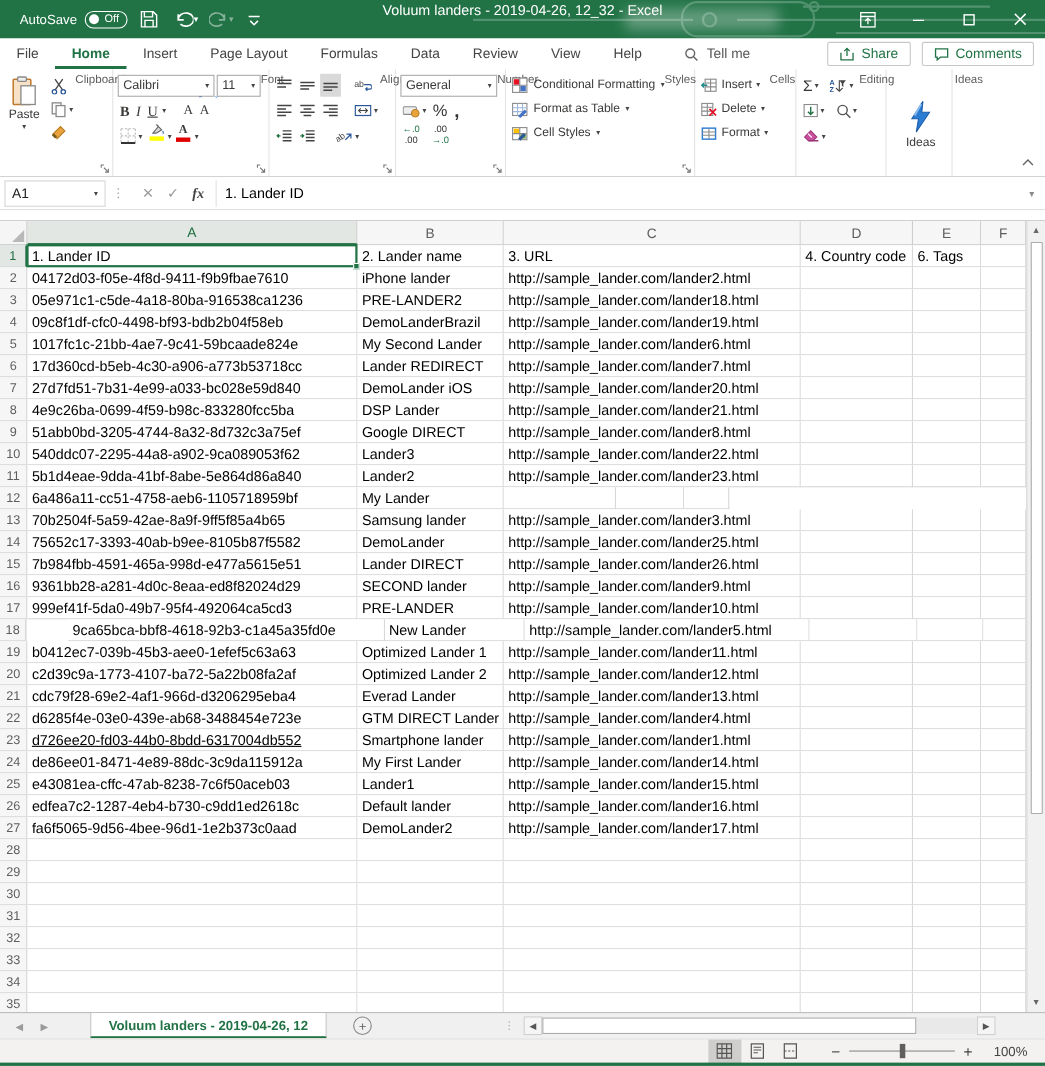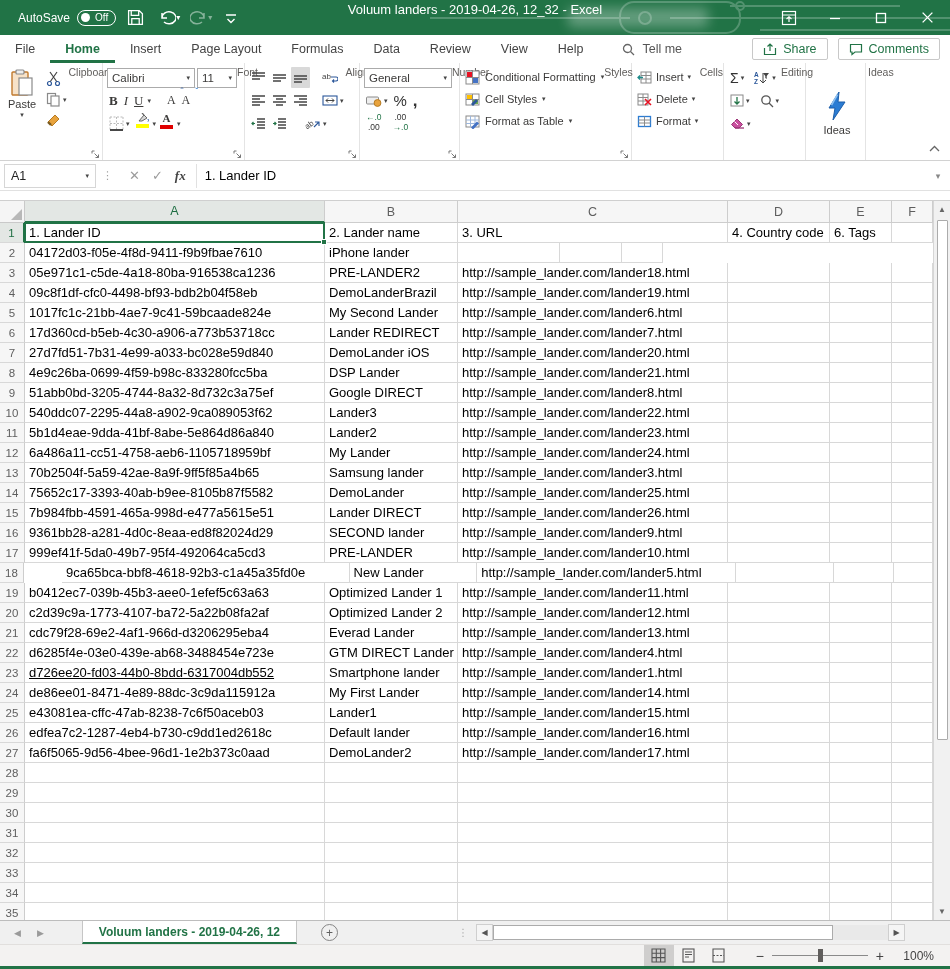--- a/index.html
+++ b/index.html
@@ -424,35 +424,35 @@
               <rect x="2" y="2" width="5" height="5" fill="#e81123"></rect>
               <rect x="8" y="8" width="5" height="5" fill="#4472c4"></rect>
               <path d="M1 7.5 H14 M7.5 1 V14" stroke="#8a8a8a" stroke-width="1"></path>
             </svg>
           <span>Conditional Formatting</span>
             <span class="dd">▾</span>
         </div>
         <div class="stybtn">
           <svg width="15" height="15" viewBox="0 0 15 15">
               <rect x="1" y="2" width="13" height="11" stroke="#8a8a8a" fill="#fff" stroke-width="1"></rect>
+              <path d="M1 6 H14 M1 9.5 H14 M5.5 2 V13 M10 2 V13" stroke="#9cb7dd" stroke-width="1"></path>
+              <path d="M6 13.5 L12 7.5 L14 9.5 L8 15.5 z" fill="#4472c4"></path>
+            </svg>
+          <span>Format as Table</span>
+            <span class="dd">▾</span>
+        </div>
+        <div class="stybtn">
+          <svg width="15" height="15" viewBox="0 0 15 15">
+              <rect x="1" y="2" width="13" height="11" stroke="#8a8a8a" fill="#fff" stroke-width="1"></rect>
               <rect x="2" y="3" width="5" height="4" fill="#ffc000"></rect>
               <rect x="8" y="8" width="5" height="4" fill="#70ad47"></rect>
               <path d="M1 7.5 H14 M7.5 2 V13" stroke="#8a8a8a" stroke-width="1"></path>
               <path d="M6 12 L11 7 L13 9 L8 14 z" fill="#2b579a"></path>
             </svg>
           <span>Cell Styles</span>
-            <span class="dd">▾</span>
-        </div>
-        <div class="stybtn">
-          <svg width="15" height="15" viewBox="0 0 15 15">
-              <rect x="1" y="2" width="13" height="11" stroke="#8a8a8a" fill="#fff" stroke-width="1"></rect>
-              <path d="M1 6 H14 M1 9.5 H14 M5.5 2 V13 M10 2 V13" stroke="#9cb7dd" stroke-width="1"></path>
-              <path d="M6 13.5 L12 7.5 L14 9.5 L8 15.5 z" fill="#4472c4"></path>
-            </svg>
-          <span>Format as Table</span>
             <span class="dd">▾</span>
         </div>
       </div>
       <div class="glabel">Styles</div>
       <span class="launcher"><svg width="9" height="9" viewBox="0 0 9 9">
             <path d="M1 3.5 V1 H3.5 M3.5 3.5 L7.5 7.5 M7.5 4.5 V7.5 H4.5" stroke="#777" fill="none" stroke-width="1"></path>
           </svg></span>
     </div>
 
     <div class="group" style="width:92px">
@@ -589,20 +589,21 @@
         <div class="cell" style="width: 133px;">2. Lander name</div>
         <div class="cell" style="width: 270px;">3. URL</div>
         <div class="cell" style="width: 102px;">4. Country code</div>
         <div class="cell" style="width: 62px;">6. Tags</div>
         <div class="cell" style="width: 41px;"></div>
       </div>
       <div class="grow">
         <div class="rhdr">2</div>
         <div class="cell" style="width: 300px;">04172d03-f05e-4f8d-9411-f9b9fbae7610</div>
         <div class="cell" style="width: 133px;">iPhone lander</div>
+        <div class="cell" style="width: 270px;">http://sample_lander.com/lander2.html</div>
         <div class="cell" style="width: 102px;"></div>
         <div class="cell" style="width: 62px;"></div>
         <div class="cell" style="width: 41px;"></div>
       </div>
       <div class="grow">
         <div class="rhdr">3</div>
         <div class="cell" style="width: 300px;">05e971c1-c5de-4a18-80ba-916538ca1236</div>
         <div class="cell" style="width: 133px;">PRE-LANDER2</div>
         <div class="cell" style="width: 270px;">http://sample_lander.com/lander18.html</div>
         <div class="cell" style="width: 102px;"></div>
@@ -678,21 +679,20 @@
         <div class="cell" style="width: 133px;">Lander2</div>
         <div class="cell" style="width: 270px;">http://sample_lander.com/lander23.html</div>
         <div class="cell" style="width: 102px;"></div>
         <div class="cell" style="width: 62px;"></div>
         <div class="cell" style="width: 41px;"></div>
       </div>
       <div class="grow">
         <div class="rhdr">12</div>
         <div class="cell" style="width: 300px;">6a486a11-cc51-4758-aeb6-1105718959bf</div>
         <div class="cell" style="width: 133px;">My Lander</div>
-        <div class="cell" style="width: 270px;">http://sample_lander.com/lander24.html</div>
         <div class="cell" style="width: 102px;"></div>
         <div class="cell" style="width: 62px;"></div>
         <div class="cell" style="width: 41px;"></div>
       </div>
       <div class="grow">
         <div class="rhdr">13</div>
         <div class="cell" style="width: 300px;">70b2504f-5a59-42ae-8a9f-9ff5f85a4b65</div>
         <div class="cell" style="width: 133px;">Samsung lander</div>
         <div class="cell" style="width: 270px;">http://sample_lander.com/lander3.html</div>
         <div class="cell" style="width: 102px;"></div>

